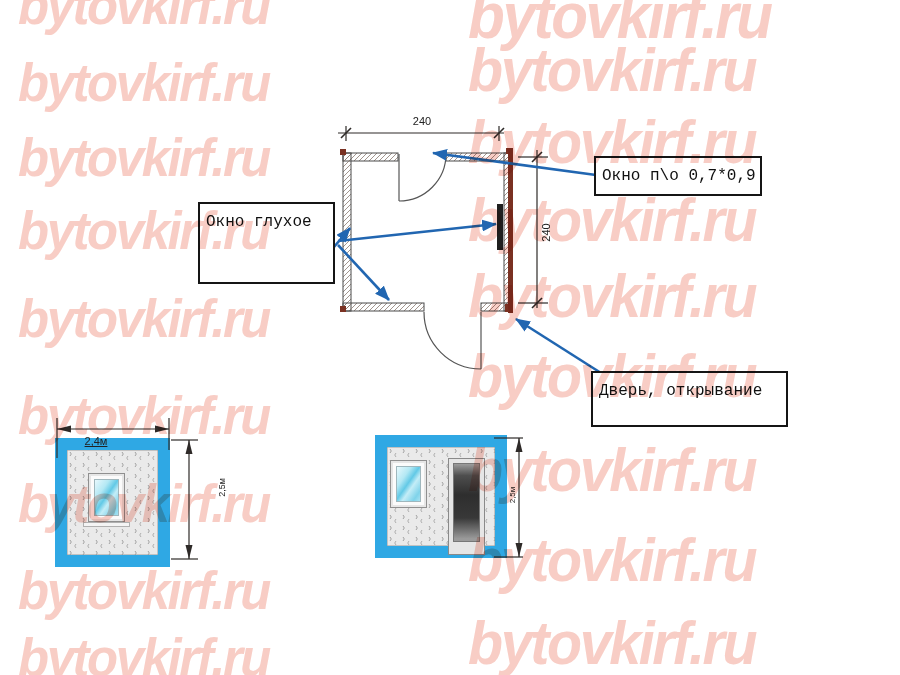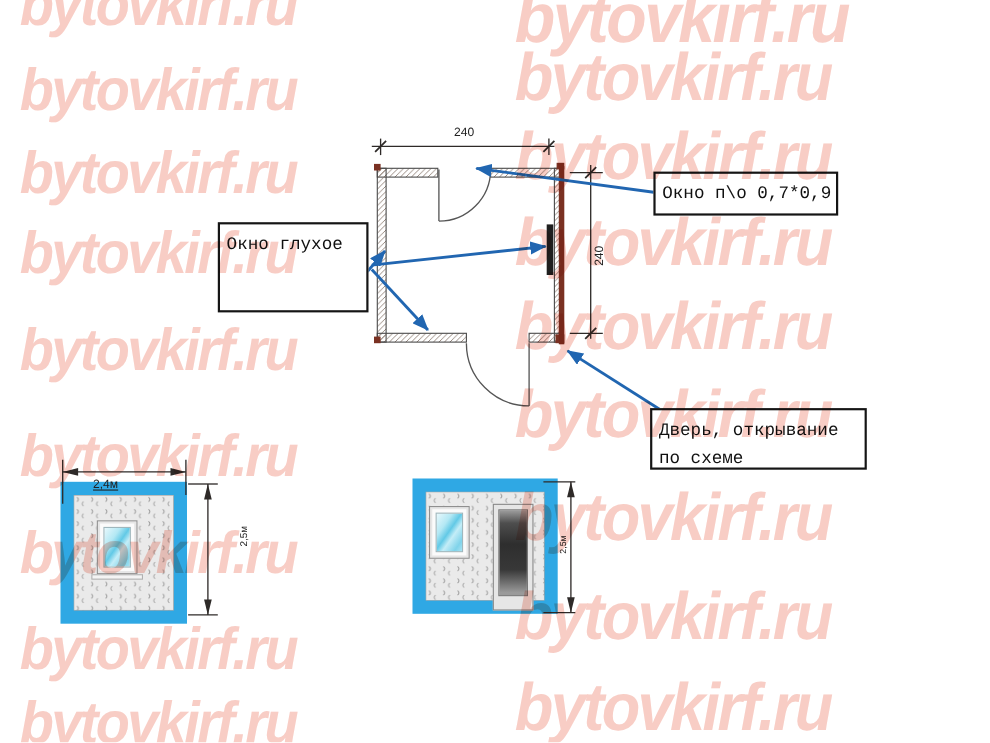--- a/index.html
+++ b/index.html
@@ -169,21 +169,20 @@
   <div class="callout" style="left:594px;top:156px;width:168px;height:40px;">
     <div>Окно п\о  0,7*0,9</div>
   </div>
 
   <div class="callout" style="left:198px;top:202px;width:137px;height:82px;">
     <div>Окно глухое</div>
   </div>
 
   <div class="callout" style="left:591px;top:371px;width:197px;height:56px;">
     <div>Дверь, открывание</div>
-    <div>по схеме</div>
   </div>
 
   <div class="dimlab" style="left:402px;top:115px;width:40px;font-size:11px;">240</div>
   <div class="dimlab vdim" style="left:528px;top:226px;width:36px;height:13px;font-size:11px;">240</div>
   <div class="dimlab" style="left:68px;top:435px;width:56px;font-size:11px;text-decoration:underline;">2,4м</div>
   <div class="dimlab vdim" style="left:204px;top:482px;width:36px;height:11px;font-size:9px;">2,5м</div>
   <div class="dimlab vdim" style="left:496px;top:490px;width:34px;height:10px;font-size:8px;">2,5м</div>
 
   <div class="wm wl" style="top:-22px;">bytovkirf.ru</div>
   <div class="wm wl" style="top:55px;">bytovkirf.ru</div>

